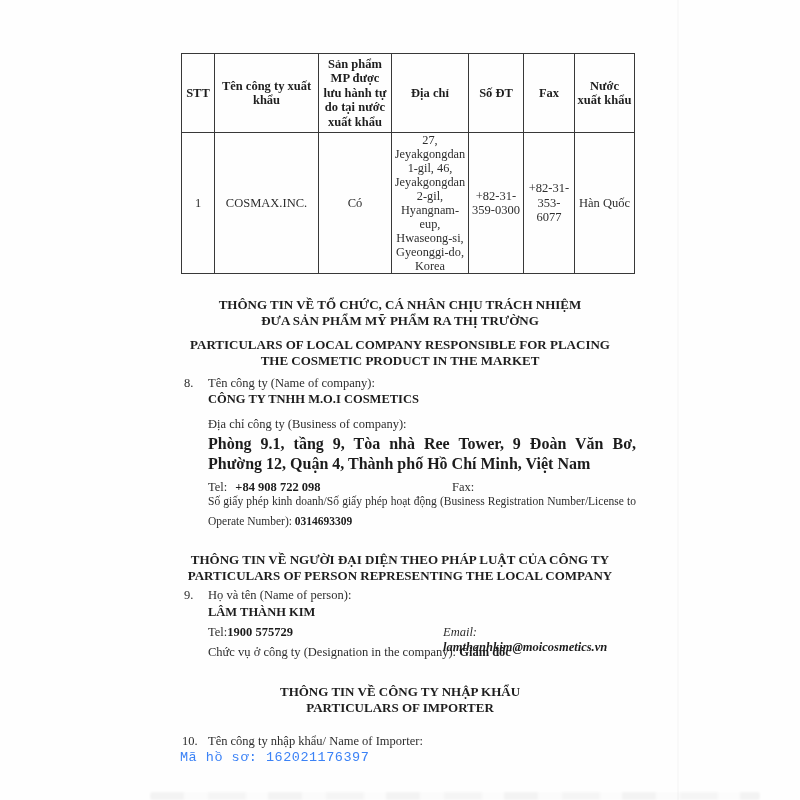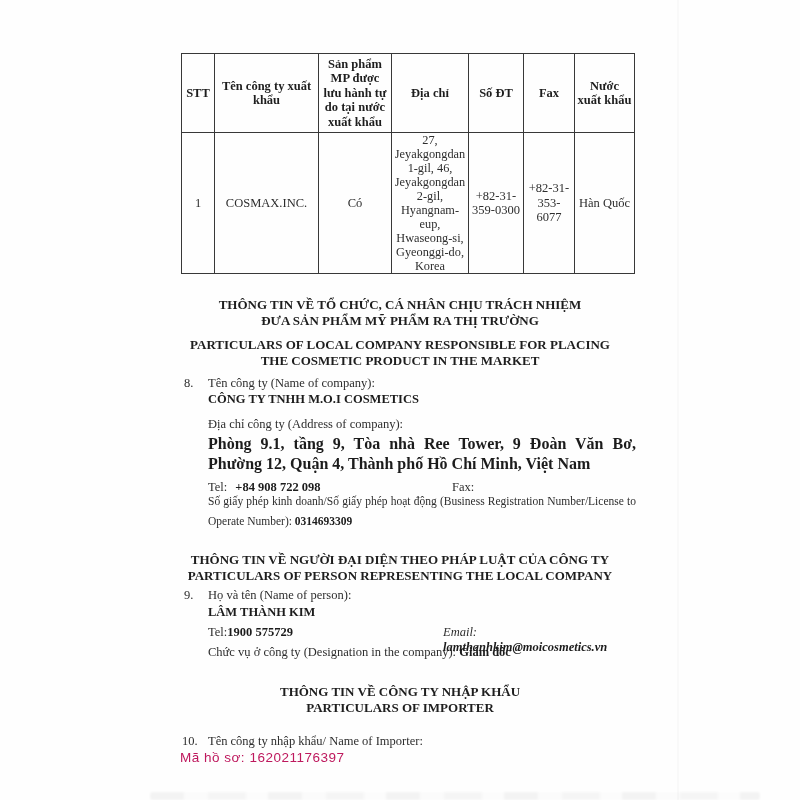--- a/index.html
+++ b/index.html
@@ -43,22 +43,22 @@
   .addr-para { font-size: 16px; line-height: 20px; }
   .license-para { font-size: 11.5px; line-height: 20px; }
   .tel-row { width: 430px; position: absolute; }
   .fax-pos { position: absolute; left: 244px; }
   .email-pos { position: absolute; left: 235px; font-style: italic; }
   .val-gap { margin-left: 8px; }
   .val-gap-sm { }
 
   
   .mono-line {
-    font-family: Liberation Sans, sans-serif;
-    font-size: 13.5px; color: #be185d; letter-spacing: 0.5px; white-space: pre;
+    font-family: Liberation Mono, monospace;
+    font-size: 13.5px; color: #3b82f6; letter-spacing: 0.5px; white-space: pre;
   }
 
   
   .scan-vline { left: 677px; top: 0; width: 2px; height: 800px; background: rgba(0,0,0,0.018); }
   .cut-band {
     left: 150px; top: 792px; width: 610px; height: 8px; border-radius: 2px;
     background: repeating-linear-gradient(90deg,
       rgba(0,0,0,0.05) 0 34px, rgba(0,0,0,0.015) 34px 58px,
       rgba(0,0,0,0.045) 58px 96px, rgba(0,0,0,0.01) 96px 118px);
     filter: blur(1.2px); opacity: 0.85;
@@ -109,21 +109,21 @@
     <div class="sec-line">PARTICULARS OF LOCAL COMPANY RESPONSIBLE FOR PLACING
 THE COSMETIC PRODUCT IN THE MARKET</div>
   </div>
 
   <div class="abs body-line item-row" style="top:376px;">
     <span class="item-num">8.</span><span>Tên công ty (Name of company):</span>
   </div>
 
   <div class="abs body-line indent b" style="top:392px;">CÔNG TY TNHH M.O.I COSMETICS</div>
 
-  <div class="abs body-line indent" style="top:417px;">Địa chỉ công ty (Address of company):</div>
+  <div class="abs body-line indent" style="top:417px;">Địa chỉ công ty (Business of company):</div>
 
   <div class="abs indent para addr-para b" style="top:434px;">Phòng 9.1, tầng 9, Tòa nhà Ree Tower, 9 Đoàn Văn Bơ, Phường 12, Quận 4, Thành phố Hồ Chí Minh, Việt Nam</div>
 
   <div class="abs body-line indent tel-row" style="top:480px;">
     <span>Tel:</span><span class="b val-gap">+84 908 722 098</span>
     <span class="fax-pos">Fax:</span>
   </div>
 
   <div class="abs indent para license-para" style="top:491px;">
     <span>Số giấy phép kinh doanh/Số giấy phép hoạt động (Business Registration Number/License to Operate Number): </span><span class="b">0314693309</span>

